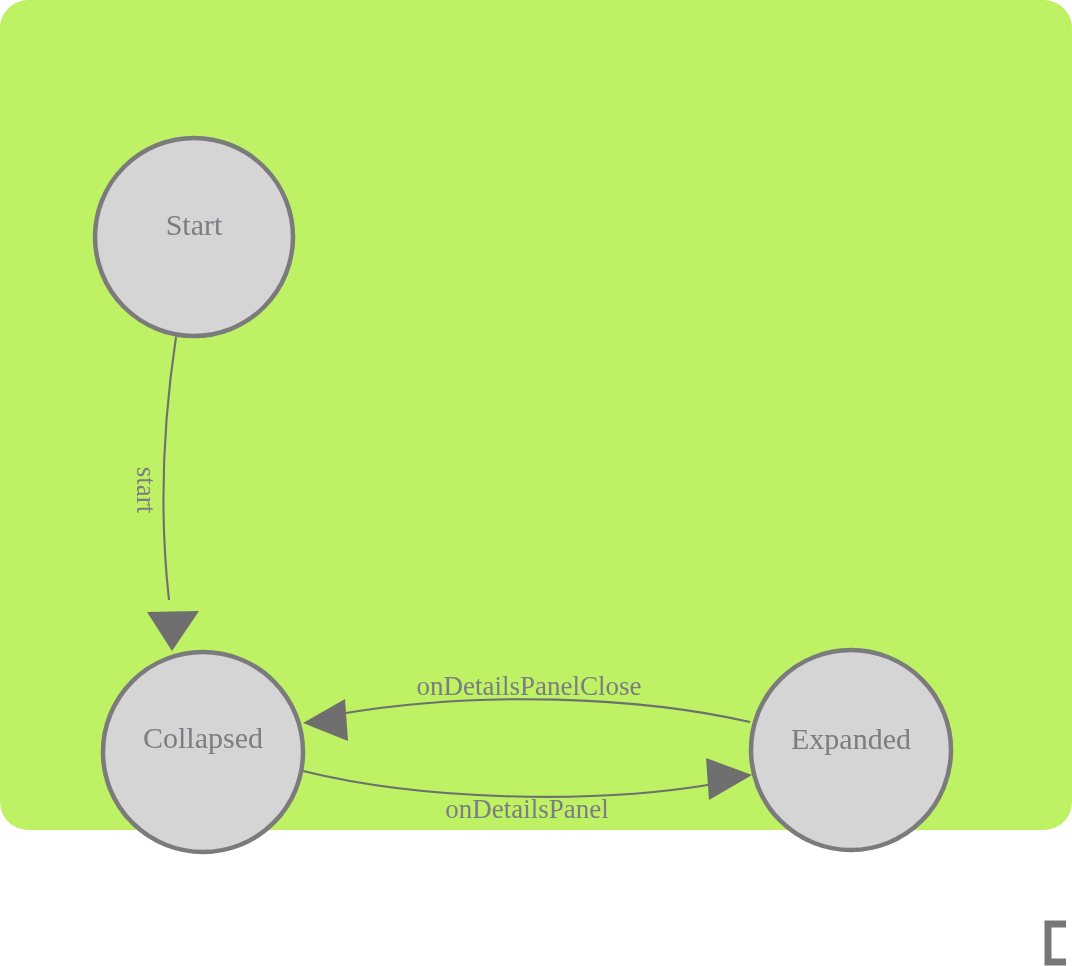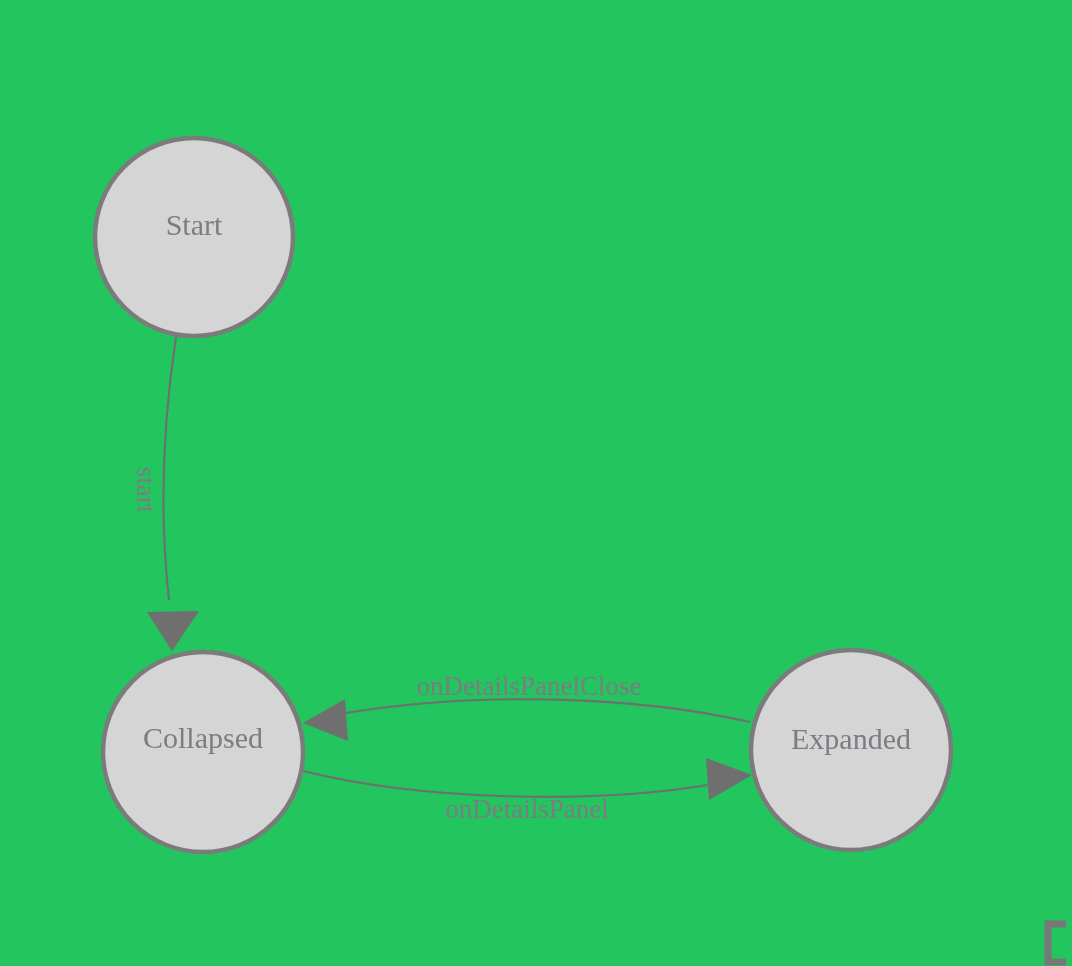--- a/index.html
+++ b/index.html
@@ -10,22 +10,23 @@
   }
   body {
     width: 1072px;
     height: 966px;
     overflow: hidden;
     font-family: "Liberation Serif", "DejaVu Serif", serif;
   }
   #diagram-root {
     position: relative;
     width: 1072px;
-    height: 966px;
-    background: #22c55e;
+    height: 830px;
+    background: #bef264;
+    border-radius: 28px;
   }
   #diagram-svg {
     position: absolute;
     left: 0;
     top: 0;
     width: 1072px;
     height: 966px;
     display: block;
   }
   .node-circle {

